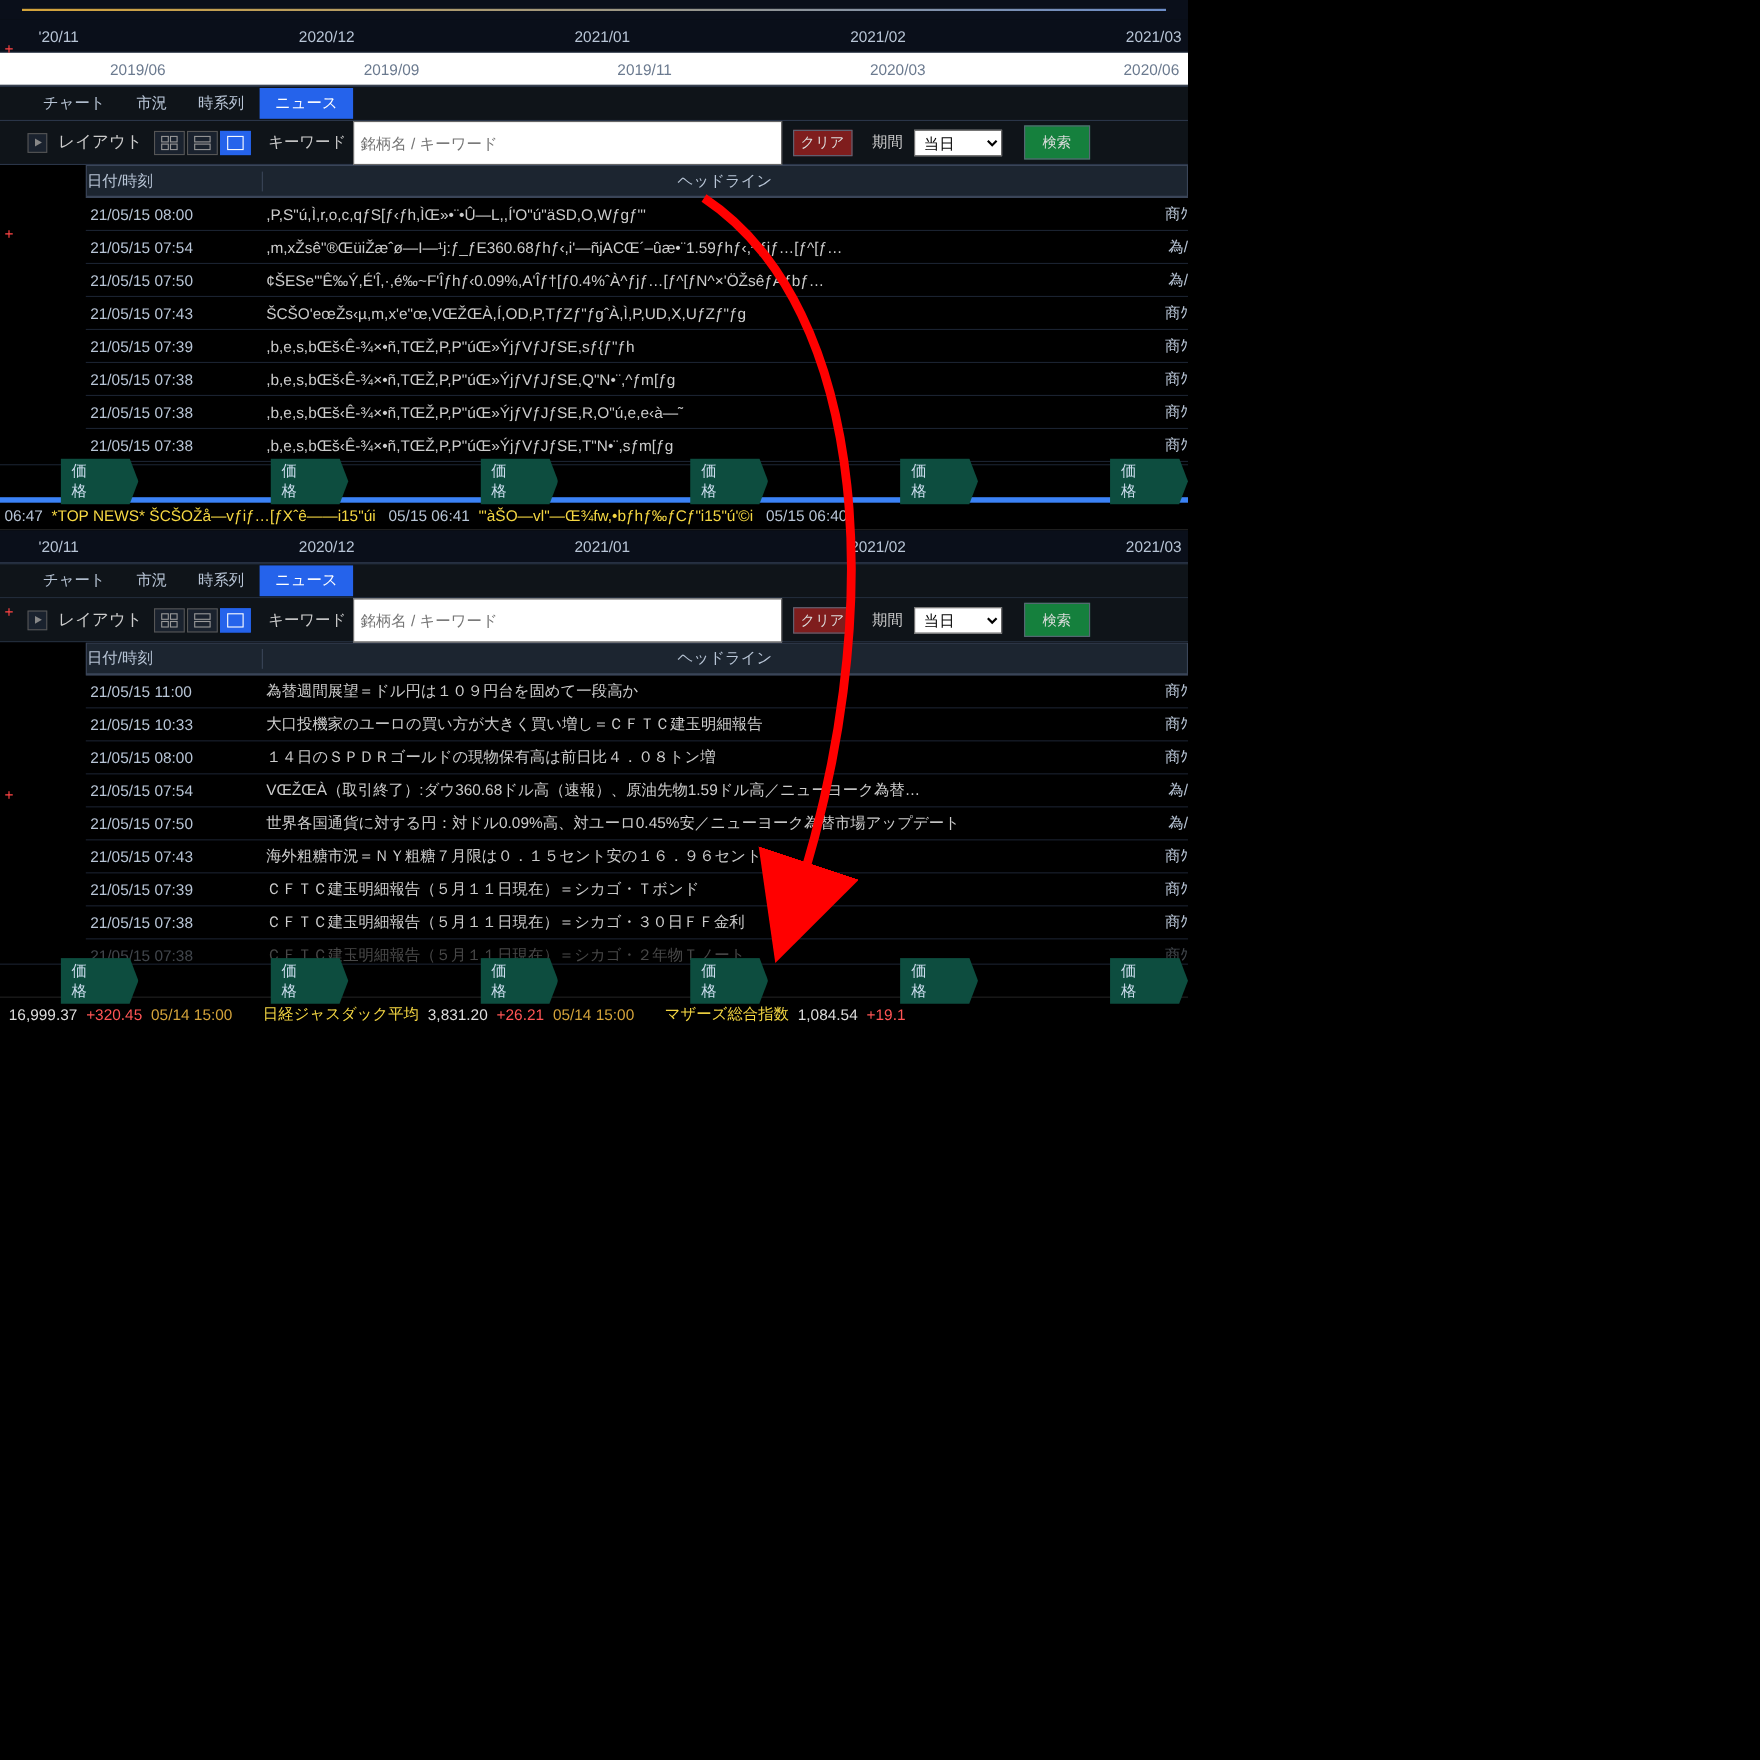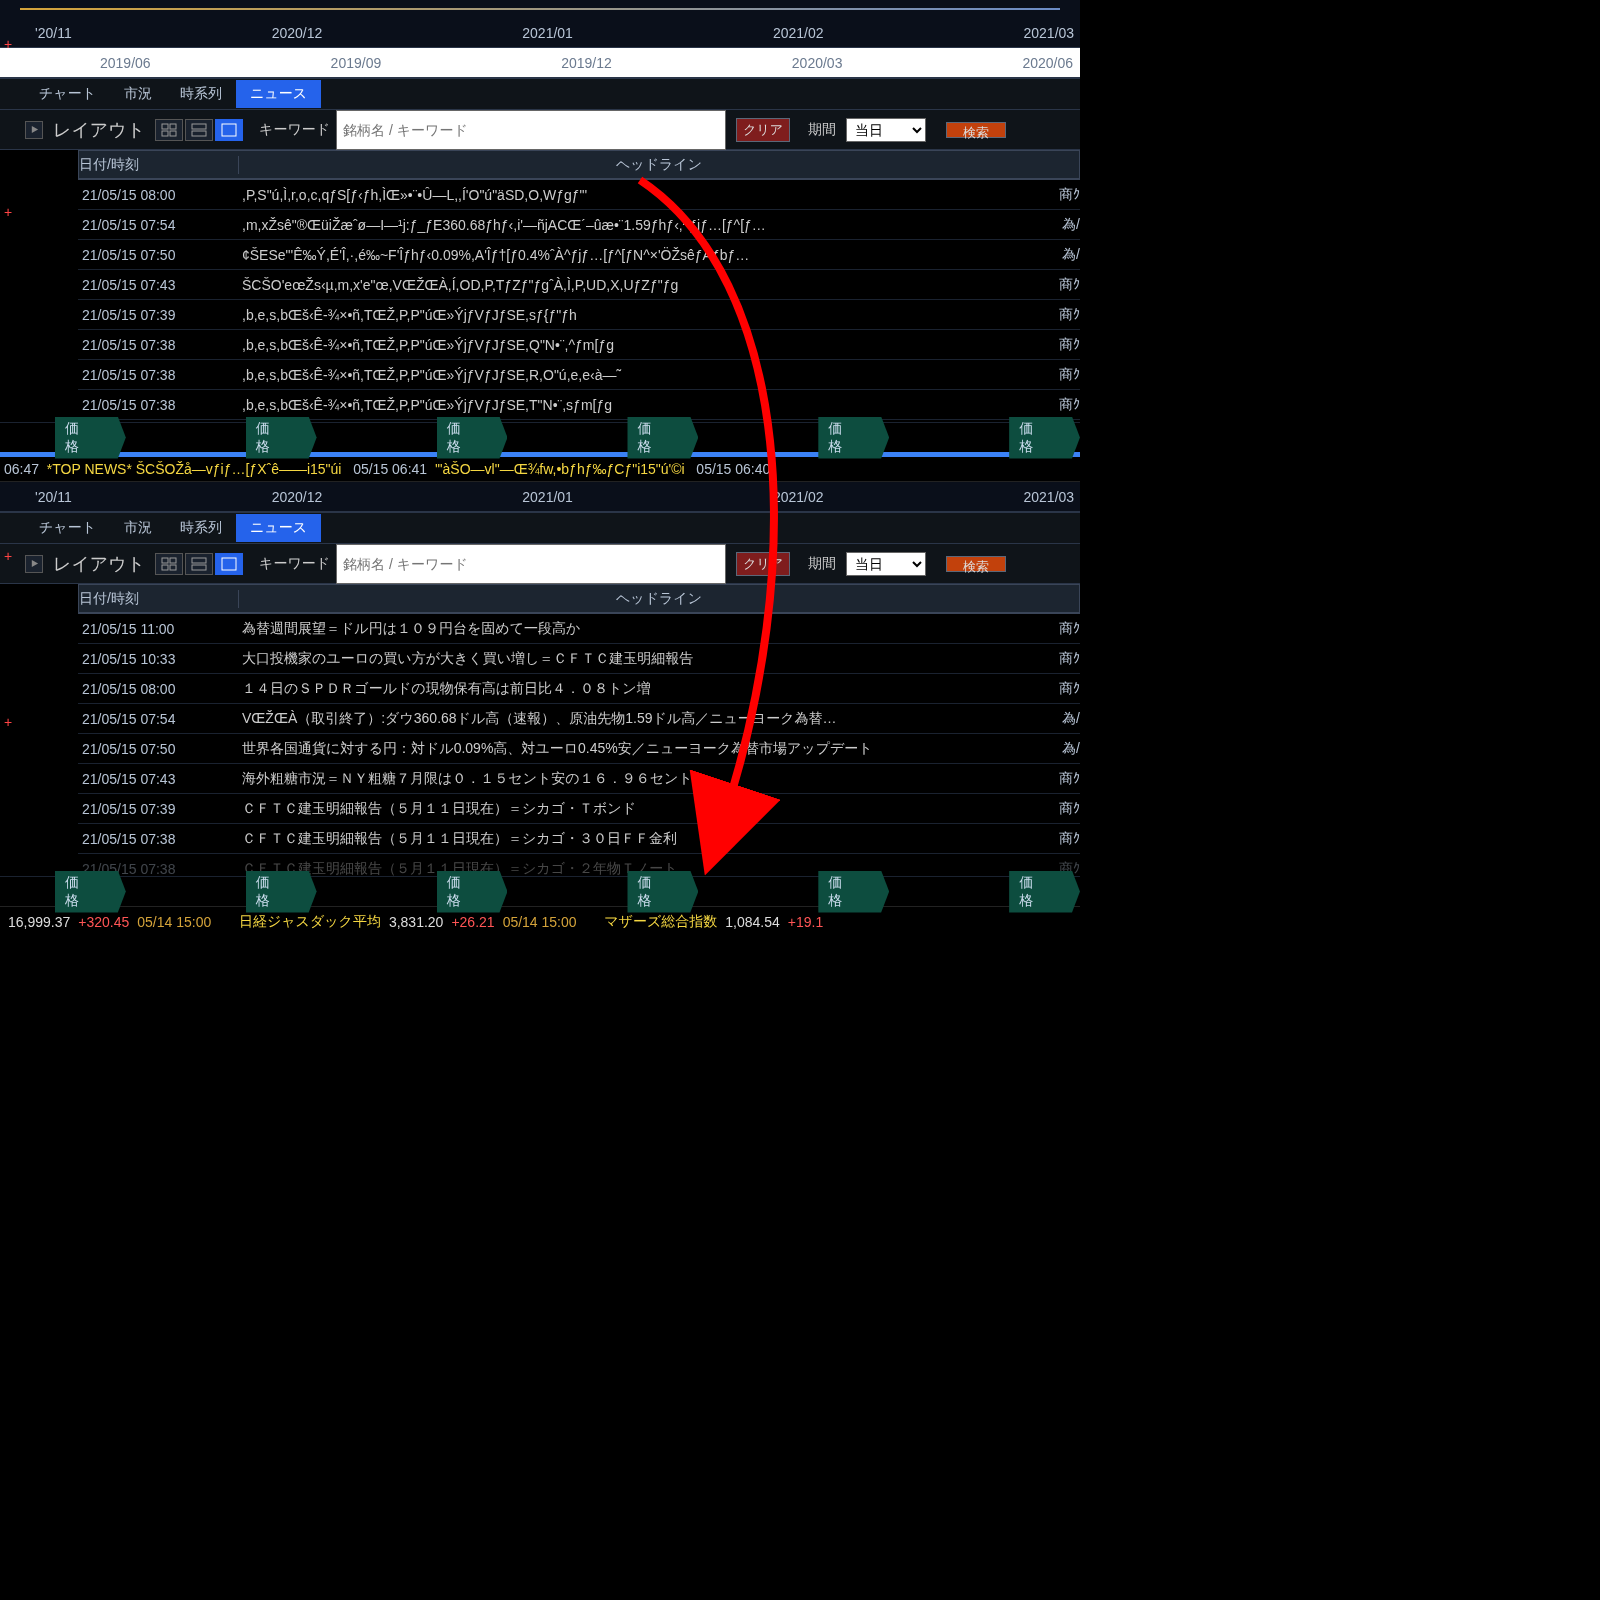--- a/index.html
+++ b/index.html
@@ -5,31 +5,31 @@
 html,body{margin:0;padding:0;background:#000;font-family:"Meiryo","MS PGothic",sans-serif;color:#ccc;font-size:13px;overflow:hidden}
 *{box-sizing:border-box}
 .axis-strip{background:#0a0f1a;border-bottom:1px solid #2a3548;height:30px;display:flex;align-items:center;padding-left:35px;gap:200px;white-space:nowrap;color:#b8c5d6;font-size:14px}
 .axis-strip2{background:#ffffff;border-bottom:1px solid #2a3548;height:30px;display:flex;align-items:center;padding-left:100px;gap:180px;white-space:nowrap;color:#6b7a8f;font-size:14px}
 .tabs{background:#0f1419;border-top:1px solid #2a3548;border-bottom:1px solid #2a3548;display:flex;align-items:center;height:32px;padding-left:25px}
 .tab{padding:5px 14px;color:#b8c5d6;cursor:pointer;font-size:14px}
 .tab.active{background:#2563eb;color:#fff}
 .toolbar{background:#0f1419;border-bottom:1px solid #2a3548;display:flex;align-items:center;height:40px;padding-left:25px;gap:6px}
 .play-btn{width:18px;height:18px;border:1px solid #555;background:#1a222e;display:flex;align-items:center;justify-content:center}
 .play-btn svg{width:9px;height:9px;fill:#888}
-.tb-label{color:#ccc;font-size:18px;margin:0 4px}
+.tb-label{color:#ccc;font-size:15px;margin:0 4px}
 .layout-btns{display:flex;gap:2px;margin-right:4px}
 .layout-btn{width:28px;height:22px;border:1px solid #555;background:#1a222e;display:flex;align-items:center;justify-content:center;cursor:pointer}
 .layout-btn.active{background:#2563eb;border-color:#2563eb}
 .layout-btn svg{width:16px;height:14px}
 .kw-label{color:#ccc;font-size:14px;margin-left:6px}
 .kw-input{width:390px;height:40px;background:#fff;border:1px solid #666;padding:0 6px;font-size:14px;color:#333}
 .btn-clear{width:54px;height:24px;background:#7f1d1d;border:1px solid #5c6778;color:#ddd;font-size:13px;cursor:pointer;margin-left:4px}
 .period-lbl{color:#ccc;font-size:14px;margin-left:12px}
 .period-sel{width:80px;height:24px;background:#fff;border:1px solid #666;color:#000;font-size:14px;padding:0 4px;margin-left:4px}
-.btn-search{width:60px;height:16px;background:#c2410c;border:1px solid #5c6778;color:#ddd;font-size:13px;cursor:pointer;margin-left:14px}
+.btn-search{width:60px;height:31px;background:#15803d;border:1px solid #5c6778;color:#ddd;font-size:13px;cursor:pointer;margin-left:14px}
 .table-wrap{background:#000;padding:0 0 0 78px;height:272px;overflow:hidden}
 .thead{display:flex;background:#1c2530;border:1px solid #3a4558;border-bottom:2px solid #3a4558;height:30px;align-items:center}
 .th-date{width:160px;text-align:left;color:#b8c5d6;font-size:14px;border-right:1px solid #3a4558}
 .th-head{flex:1;text-align:center;color:#b8c5d6;font-size:14px}
 .trow{display:flex;height:30px;align-items:center;border-bottom:1px solid #1a2230;color:#ccc;font-size:14px;white-space:nowrap;overflow:hidden}
 .td-date{width:160px;padding-left:4px;color:#b8c5d6}
 .td-head{flex:1;overflow:hidden;padding-left:4px;color:#ccc}
 .td-cat{width:36px;color:#b8c5d6;text-align:right}
 .price-strip{background:#000;display:flex;align-items:center;height:30px;padding-left:55px;gap:120px;border-top:1px solid #1a2230}
 .price-tag{background:#0d4d3f;color:#cde;padding:3px 14px 3px 10px;font-size:14px;letter-spacing:6px;clip-path:polygon(0 0,calc(100% - 8px) 0,100% 50%,calc(100% - 8px) 100%,0 100%)}
@@ -58,21 +58,21 @@
   <div class="axis-strip">
     <span>'20/11</span>
       <span>2020/12</span>
       <span>2021/01</span>
       <span>2021/02</span>
       <span>2021/03</span>
   </div>
   <div class="axis-strip2">
     <span>2019/06</span>
       <span>2019/09</span>
-      <span>2019/12</span>
+      <span>2019/11</span>
       <span>2020/03</span>
       <span>2020/06</span>
   </div>
 
   <div class="tabs">
     <div class="tab">チャート</div>
     <div class="tab">市況</div>
     <div class="tab">時系列</div>
     <div class="tab active">ニュース</div>
   </div>

